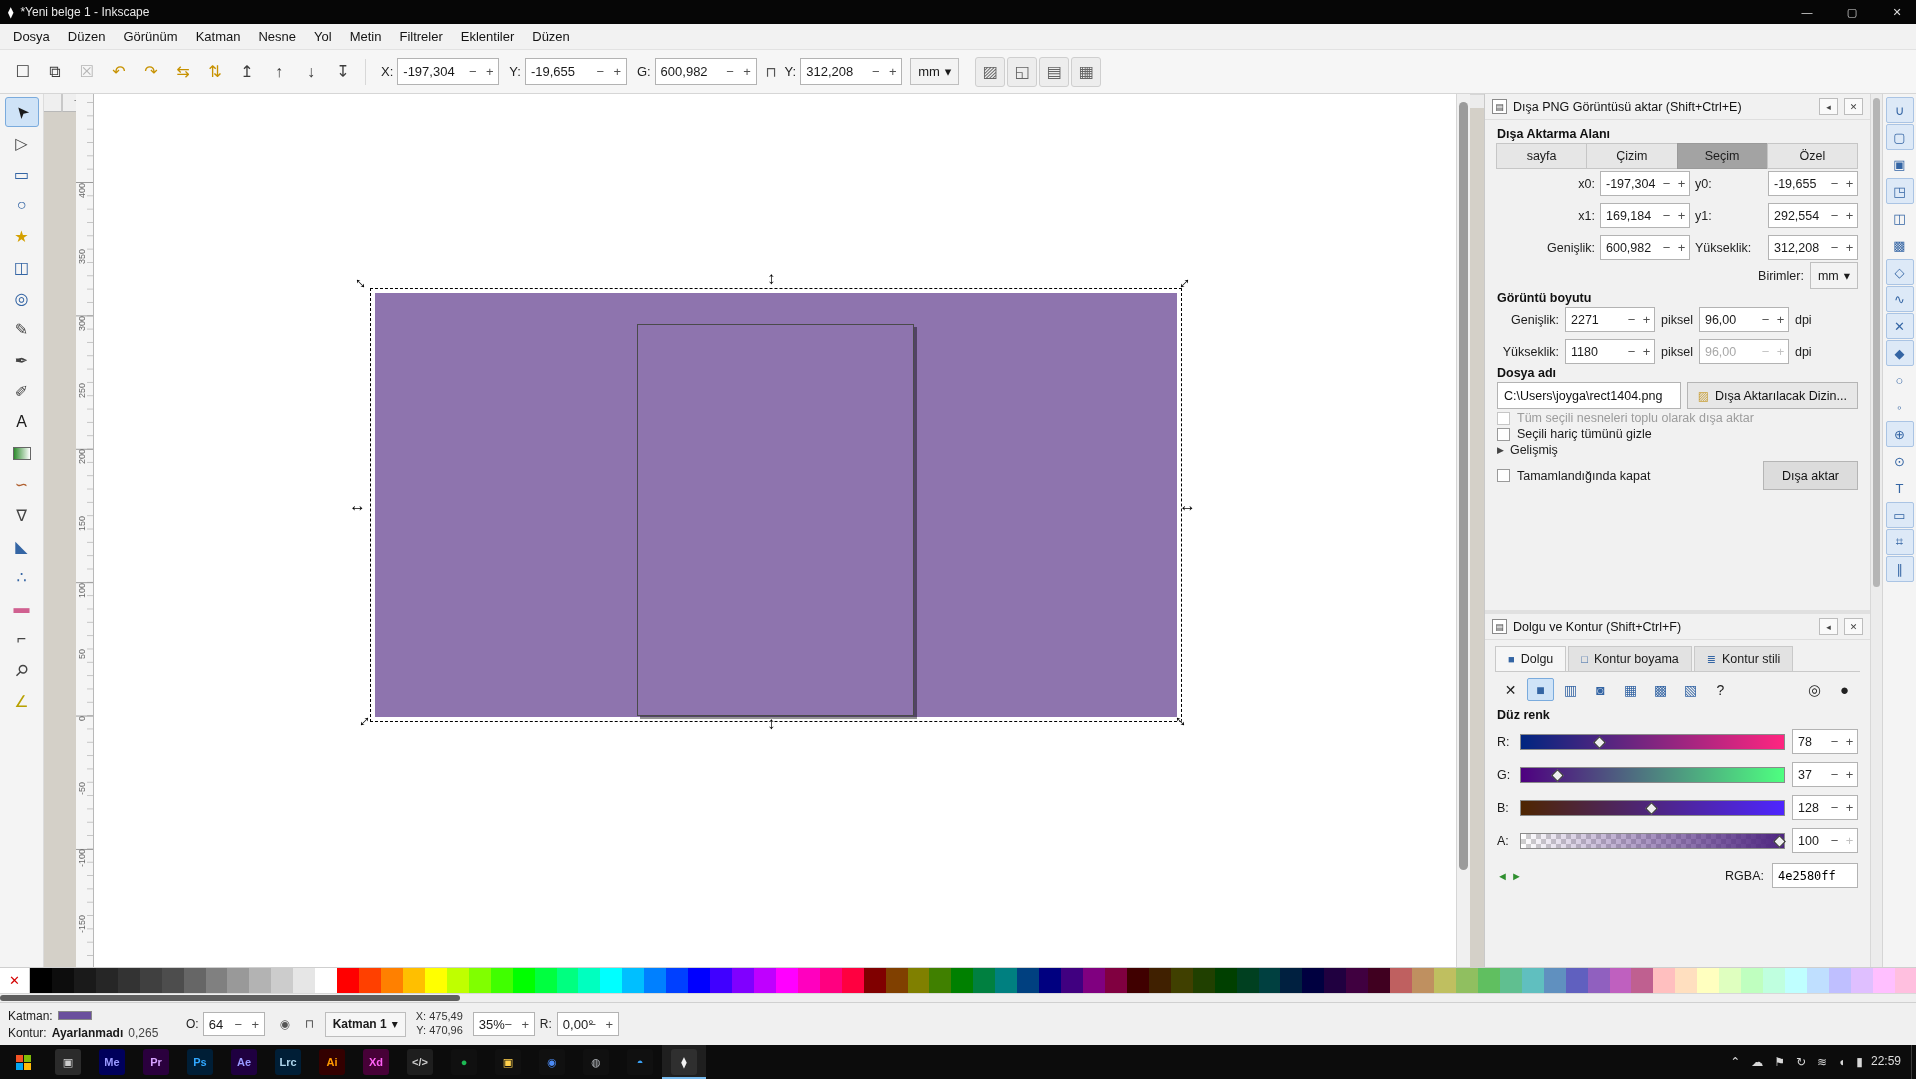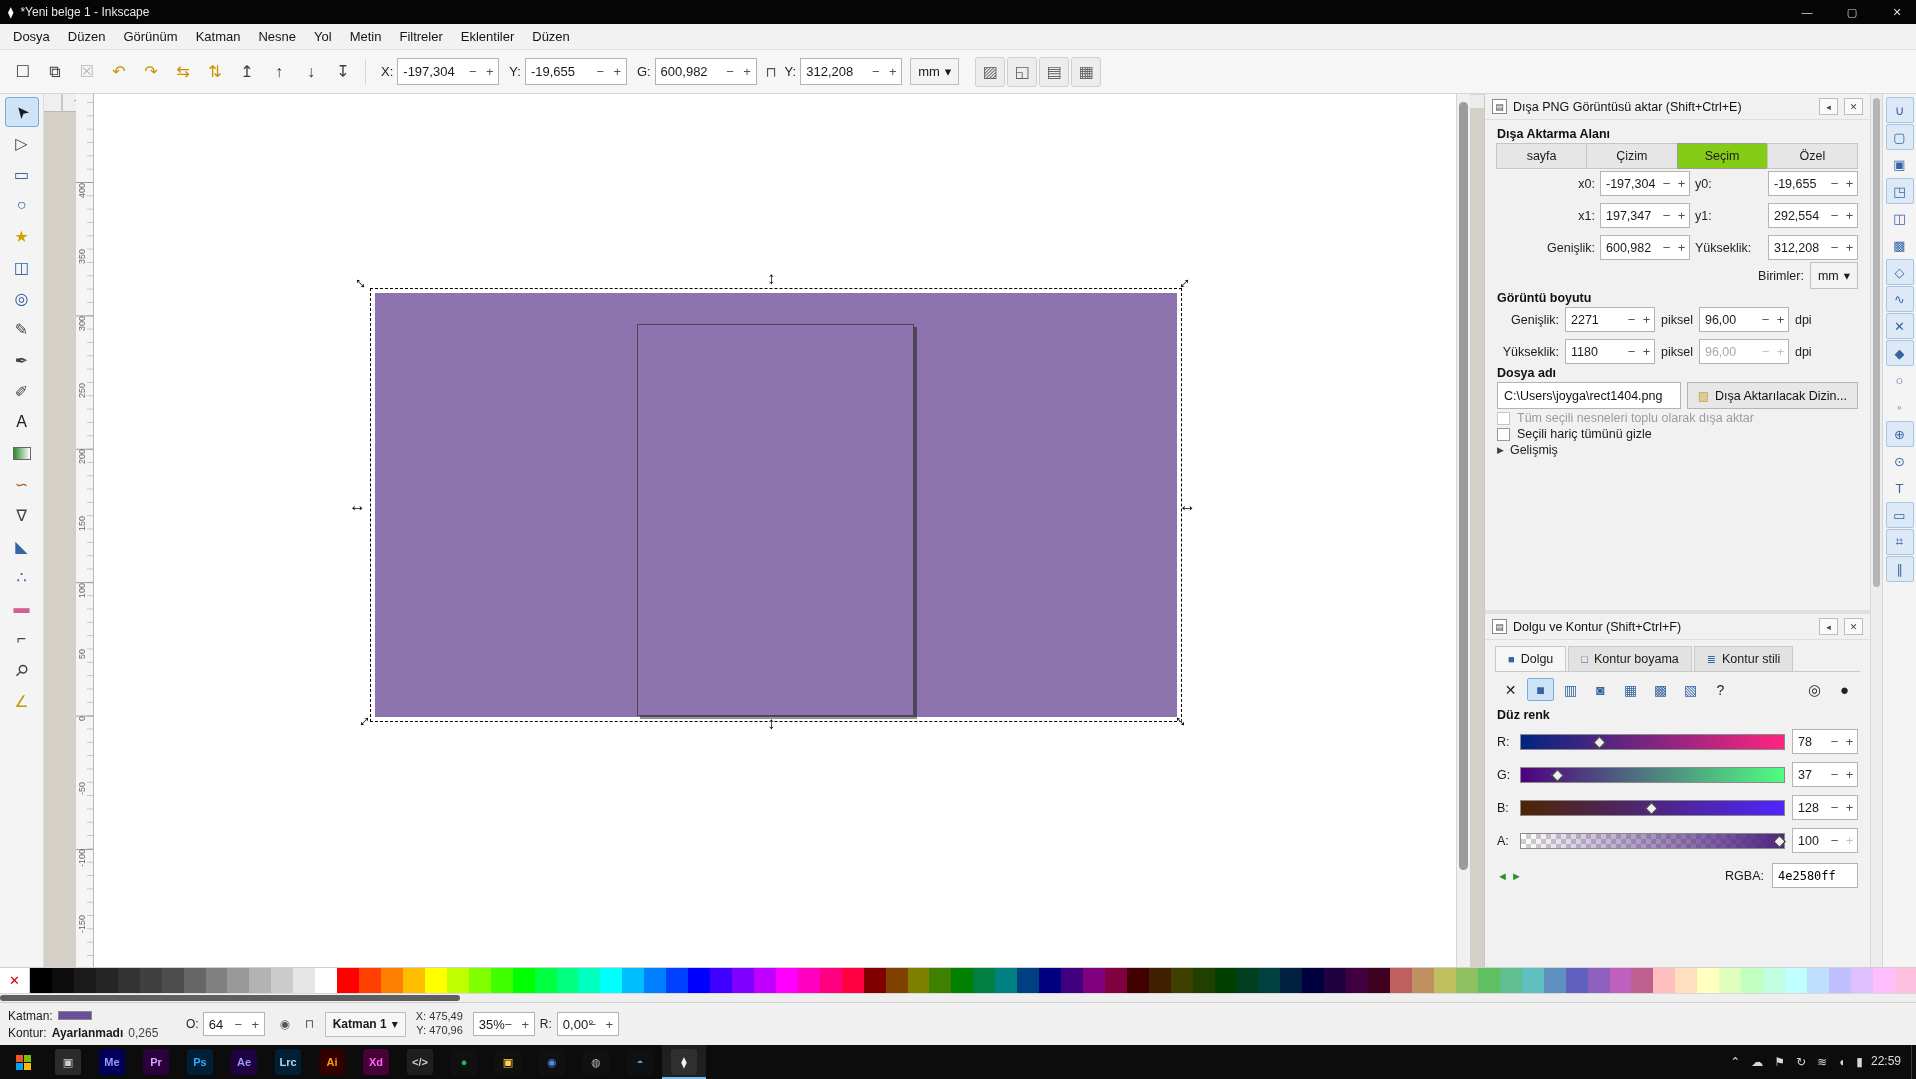--- a/index.html
+++ b/index.html
@@ -73,21 +73,21 @@
 .dock{width:386px;background:#f1f1f1;border-left:1px solid #c9c9c9;display:flex;flex-direction:column;overflow:hidden;font-size:12.5px}
 .panel-header{height:26px;display:flex;align-items:center;gap:6px;padding:0 7px;border-bottom:1px solid #dedede}
 .ph-icon{width:15px;height:15px;border:1px solid #8a8a8a;background:#fff;font-size:9px;display:flex;align-items:center;justify-content:center;color:#444}
 .ph-title{flex:1;color:#111;white-space:nowrap;overflow:hidden}
 .ph-btn{width:19px;height:17px;border:1px solid #bdbdbd;background:#fafafa;font-size:9px;display:flex;align-items:center;justify-content:center;color:#444}
 .export-panel{height:516px;flex:none;display:flex;flex-direction:column}
 .panel-body{padding:7px 12px;display:flex;flex-direction:column;gap:2px;flex:1;overflow:hidden}
 .section-title{font-weight:bold;color:#101010}
 .tabrow{display:flex}
 .xtab{flex:1;height:26px;background:#e6e6e6;border:1px solid #c6c6c6;margin-left:-1px;display:flex;align-items:center;justify-content:center;color:#1c1c1c}
-.xtab.active{background:#84cc16;border-color:#9a9a9a}
+.xtab.active{background:#a3a3a3;border-color:#9a9a9a}
 .frow{display:flex;justify-content:flex-end;align-items:center;gap:5px}
 .frow .w1{width:62px;text-align:right}
 .frow .w2{width:68px;text-align:left}
 .dock .spinbox{height:25px}
 .dock .spinbox .val{width:58px;font-size:12.5px}
 .dock .sbtn{width:15px}
 .units-row{display:flex;justify-content:flex-end;align-items:center;gap:6px}
 .irow{display:flex;align-items:center;gap:6px;padding-left:2px}
 .irow .ilabel{width:60px;text-align:right}
 .irow .unit{color:#222}
@@ -449,21 +449,21 @@
               <span class="flabel w2">y0:</span>
               <span class="spinbox">
                 <span class="val">-19,655</span>
                 <span class="sbtn">−</span>
                 <span class="sbtn">+</span>
               </span>
             </div>
             <div class="frow">
               <span class="flabel w1">x1:</span>
               <span class="spinbox">
-                <span class="val">197,347</span>
+                <span class="val">169,184</span>
                 <span class="sbtn">−</span>
                 <span class="sbtn">+</span>
               </span>
               <span class="flabel w2">y1:</span>
               <span class="spinbox">
                 <span class="val">292,554</span>
                 <span class="sbtn">−</span>
                 <span class="sbtn">+</span>
               </span>
             </div>
@@ -535,20 +535,27 @@
           <span class="cb"></span>
           <span class="cb-label">Tüm seçili nesneleri toplu olarak dışa aktar</span>
         </div>
         <div class="cb-row">
           <span class="cb"></span>
           <span class="cb-label">Seçili hariç tümünü gizle</span>
         </div>
         <div class="adv-row">
           <span class="tri">▶</span>
           <span>Gelişmiş</span>
+        </div>
+        <div class="exp-footer">
+          <span class="cb"></span>
+          <span>Tamamlandığında kapat</span>
+          <span class="btn btn-export">
+            <span>Dışa aktar</span>
+          </span>
         </div>
       </div>
     </section>
 
     <section class="fill-panel">
       <header class="panel-header">
         <span class="ph-icon">▤</span>
         <span class="ph-title">Dolgu ve Kontur (Shift+Ctrl+F)</span>
         <span class="ph-btn">◂</span>
         <span class="ph-btn">✕</span>

